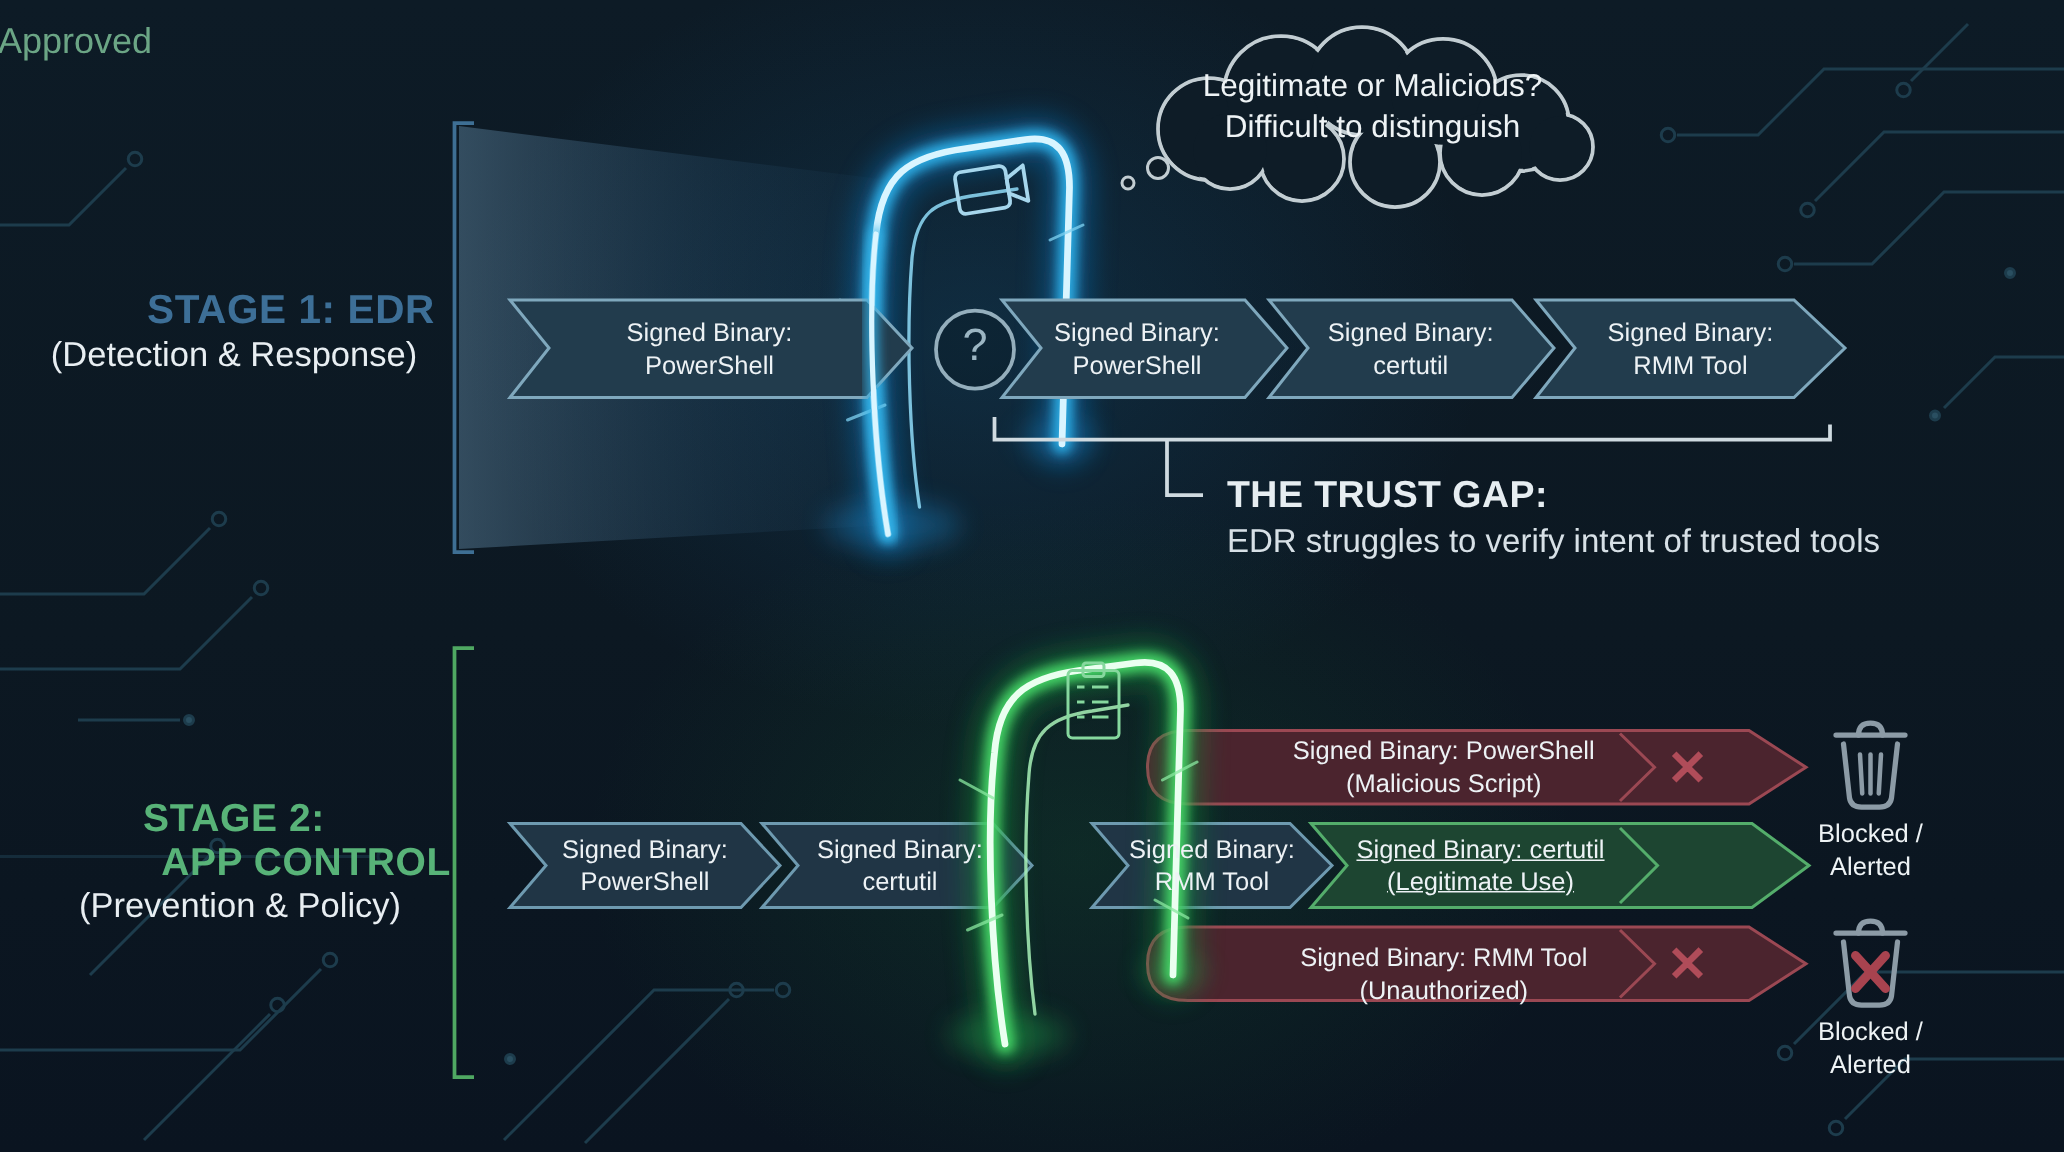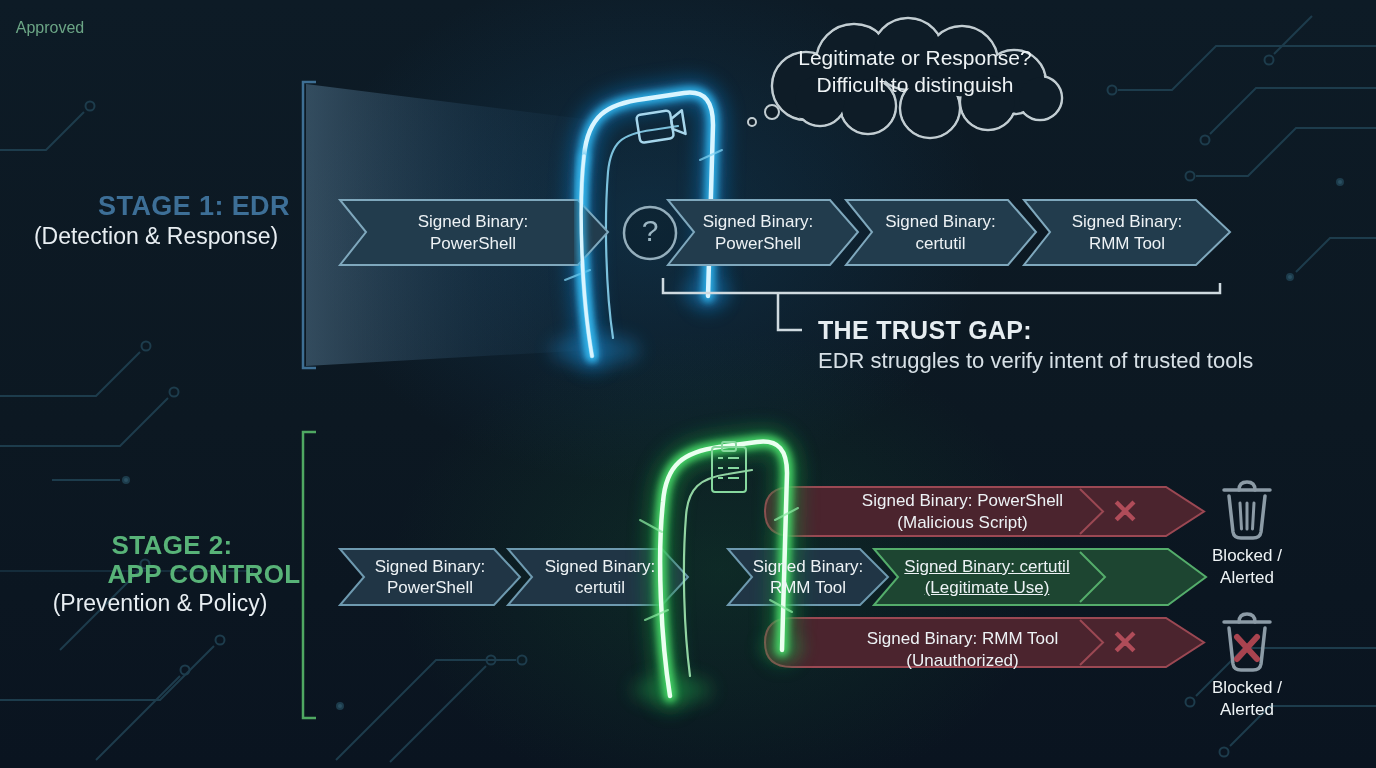--- a/index.html
+++ b/index.html
@@ -6,29 +6,29 @@
   #canvas{position:relative;width:1376px;height:768px;overflow:hidden;
           background:linear-gradient(180deg,#0d1b26 0%,#0c1822 55%,#0a1420 100%);
           font-family:"Liberation Sans", sans-serif;}
   #bg{position:absolute;left:0;top:0;}
   .txt{position:absolute;color:#edf2f5;text-align:right;}
   .ctx{position:absolute;display:flex;flex-direction:column;justify-content:center;
        text-align:center;color:#edf2f5;font-size:17px;line-height:1.24;}
   .center{text-align:center;}
   .s1-title{left:0;top:191px;width:312px;font-size:27px;font-weight:bold;color:#3d6f97;letter-spacing:.4px;margin-left:38px;}
   .s1-sub{left:0;top:223px;width:312px;font-size:23px;color:#e8eef2;}
-  .s2-t1{left:0;top:530px;width:312px;font-size:26px;font-weight:bold;color:#58b378;letter-spacing:.4px;margin-left:16px;}
+  .s2-t1{left:0;top:530px;width:312px;font-size:26px;font-weight:bold;color:#58b378;letter-spacing:.4px;}
   .s2-t2{left:0;top:559px;width:312px;font-size:26px;font-weight:bold;color:#58b378;letter-spacing:.4px;margin-left:48px;}
   .s2-sub{left:4px;top:590px;width:312px;font-size:23px;color:#e8eef2;}
   .cloud-l1{left:765px;top:46px;width:300px;font-size:21px;color:#eef3f5;}
   .cloud-l2{left:765px;top:73px;width:300px;font-size:21px;color:#eef3f5;}
   .tg-title{left:818px;top:316px;font-size:25px;font-weight:bold;color:#e6edf1;letter-spacing:.3px;}
   .tg-desc{left:818px;top:348px;font-size:22px;color:#d7e0e6;}
   .approved{left:1098px;top:549px;width:100px;height:56px;display:flex;align-items:center;
-            justify-content:center;font-size:16px;color:#6ba585;}
+            justify-content:center;font-size:24px;color:#6ba585;}
   .x-mark{position:absolute;width:60px;text-align:center;font-size:33px;font-weight:bold;
           color:#b04c59;line-height:1;}
   .q-mark{position:absolute;left:634px;top:216px;width:32px;text-align:center;
           font-size:30px;color:#9cb6c3;line-height:1;}
   .blk{position:absolute;width:130px;text-align:center;font-size:17px;color:#eef3f5;}
 </style>
 </head>
 <body>
 
 <div id="canvas">
@@ -223,21 +223,21 @@
     <g stroke="#a8434f" stroke-width="6">
       <line x1="-10" y1="23" x2="10" y2="45"></line>
       <line x1="10" y1="23" x2="-10" y2="45"></line>
     </g>
   </g>
 </svg>
 
 <div class="txt s1-title center">STAGE 1: EDR</div>
 <div class="txt s1-sub center">(Detection &amp; Response)</div>
 
-<div class="txt cloud-l1 center">Legitimate or Response?</div>
+<div class="txt cloud-l1 center">Legitimate or Malicious?</div>
 <div class="txt cloud-l2 center">Difficult to distinguish</div>
 
 <div class="ctx" style="left:366px;top:200px;width:214px;height:65px;">
   <span>Signed Binary:</span>
   <span>PowerShell</span>
 </div>
 <div class="ctx" style="left:684px;top:200px;width:148px;height:65px;">
   <span>Signed Binary:</span>
   <span>PowerShell</span>
 </div>

